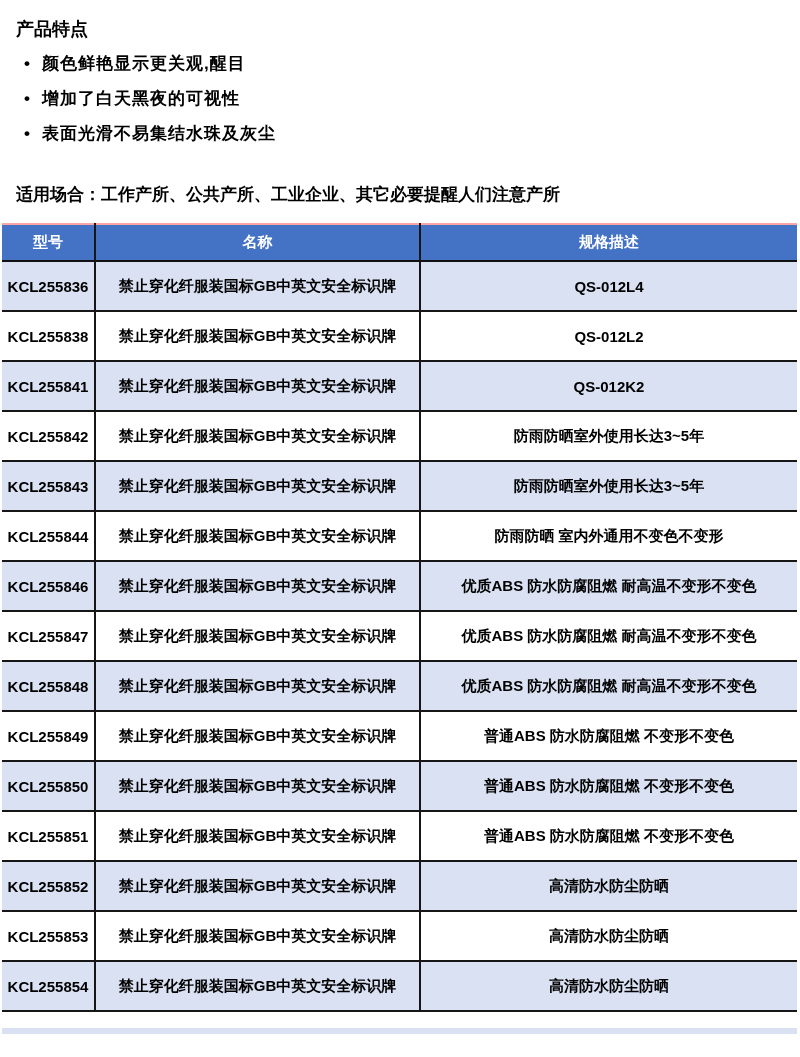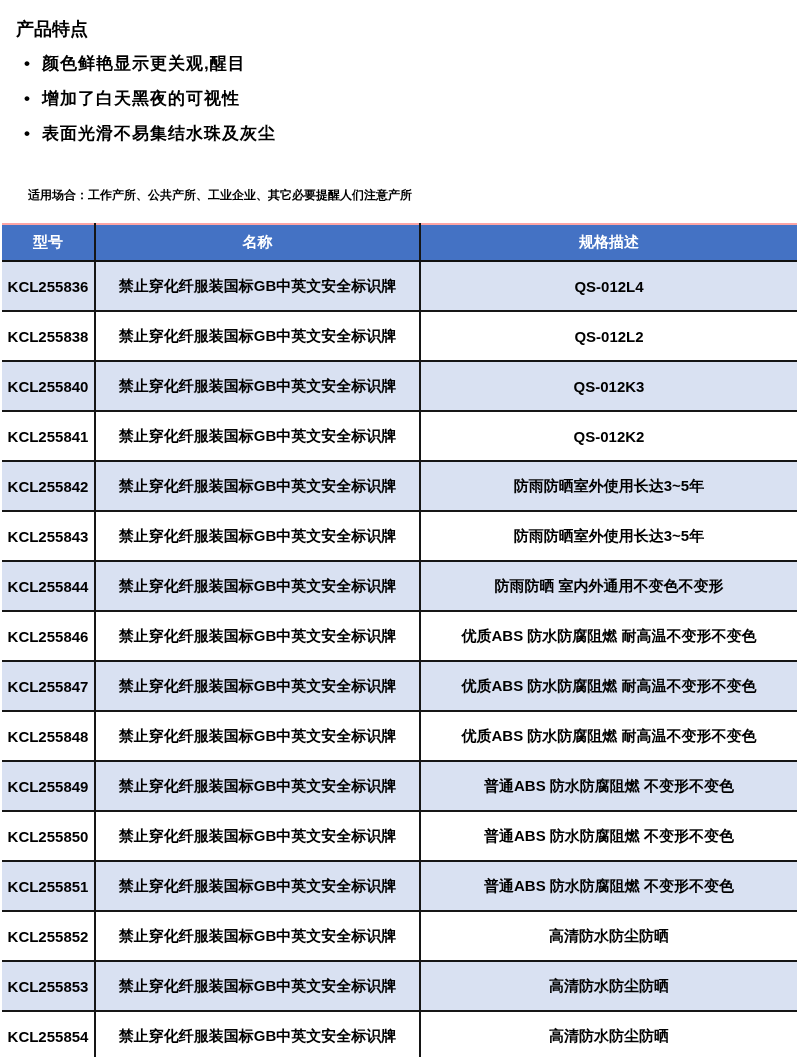--- a/index.html
+++ b/index.html
@@ -27,22 +27,22 @@
     line-height: 21px;
     margin-bottom: 14px;
     letter-spacing: 1px;
   }
   .bullet-dot {
     display: inline-block;
     width: 18px;
     font-weight: bold;
   }
   .usage-line {
-    margin: 40px 0 0 28px;
-    font-size: 12px;
+    margin: 40px 0 0 16px;
+    font-size: 17px;
     font-weight: bold;
     line-height: 22px;
   }
 
   table.spec-table {
     border-collapse: collapse;
     table-layout: fixed;
     width: 795px;
     margin: 17px 0 16px 2px;
     border-top: 2px solid #fca5a5;
@@ -112,25 +112,20 @@
         <td>KCL255836</td>
         <td>禁止穿化纤服装国标GB中英文安全标识牌</td>
         <td>QS-012L4</td>
       </tr>
       <tr>
         <td>KCL255838</td>
         <td>禁止穿化纤服装国标GB中英文安全标识牌</td>
         <td>QS-012L2</td>
       </tr>
       <tr>
-        <td>KCL255840</td>
-        <td>禁止穿化纤服装国标GB中英文安全标识牌</td>
-        <td>QS-012K3</td>
-      </tr>
-      <tr>
         <td>KCL255841</td>
         <td>禁止穿化纤服装国标GB中英文安全标识牌</td>
         <td>QS-012K2</td>
       </tr>
       <tr>
         <td>KCL255842</td>
         <td>禁止穿化纤服装国标GB中英文安全标识牌</td>
         <td>防雨防晒室外使用长达3~5年</td>
       </tr>
       <tr>

